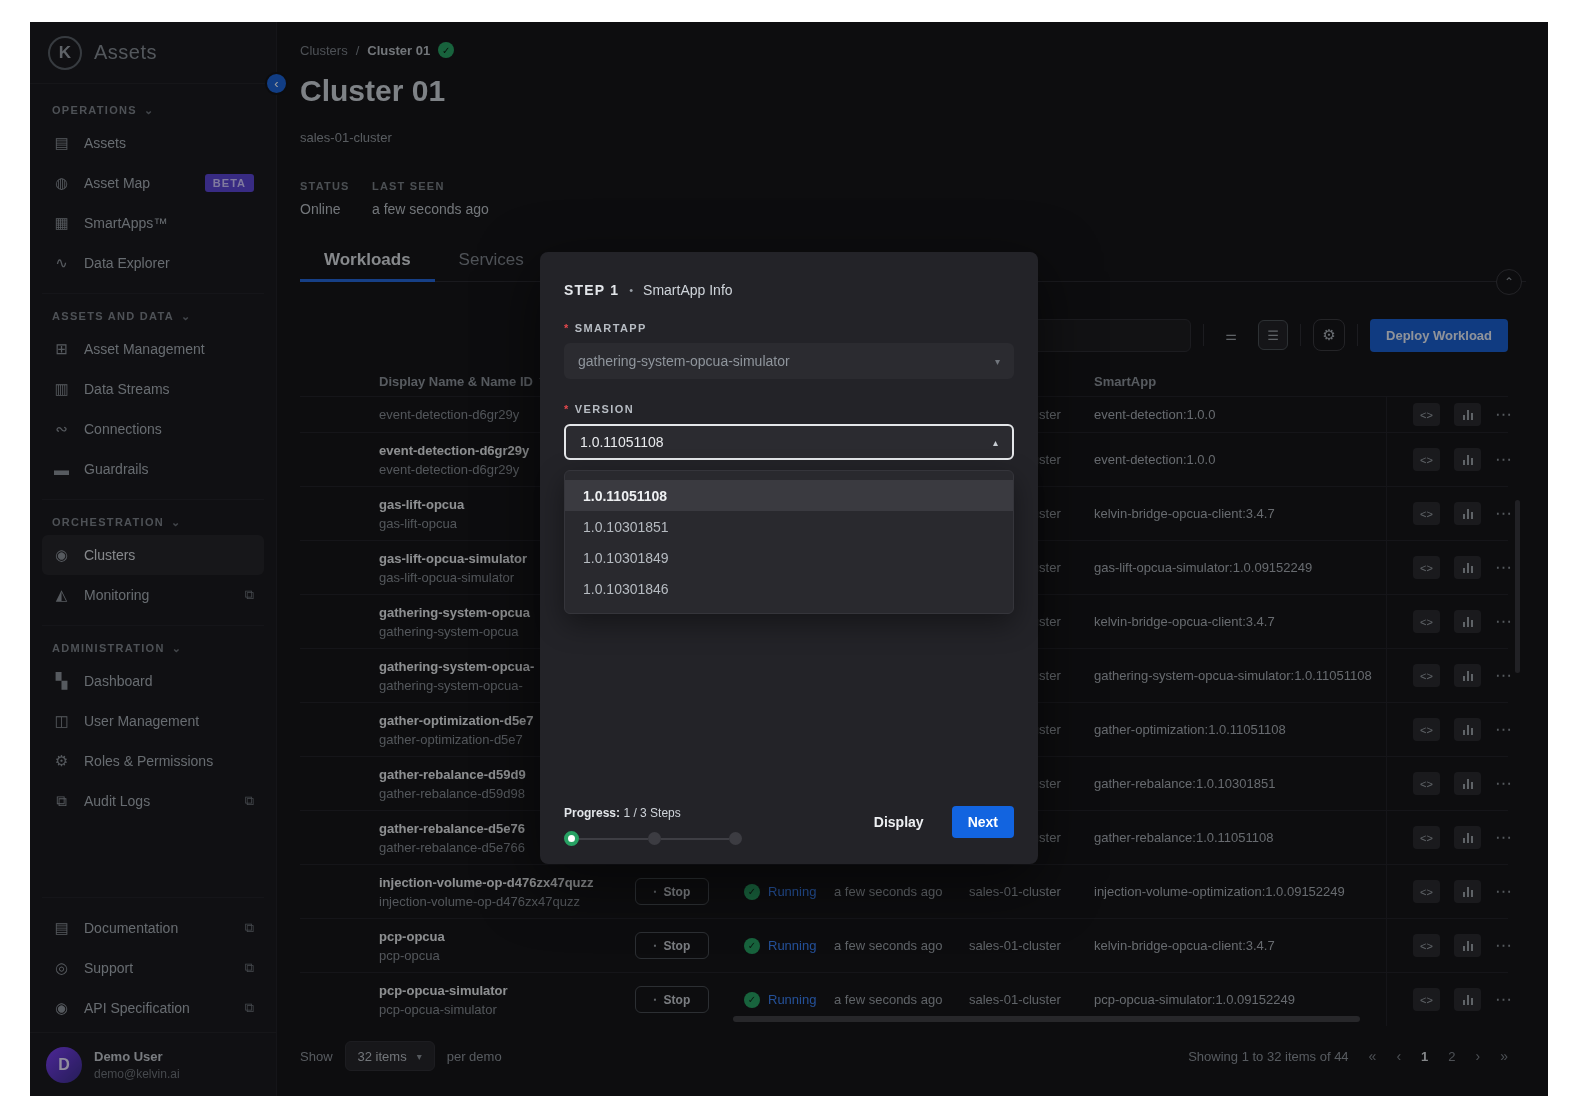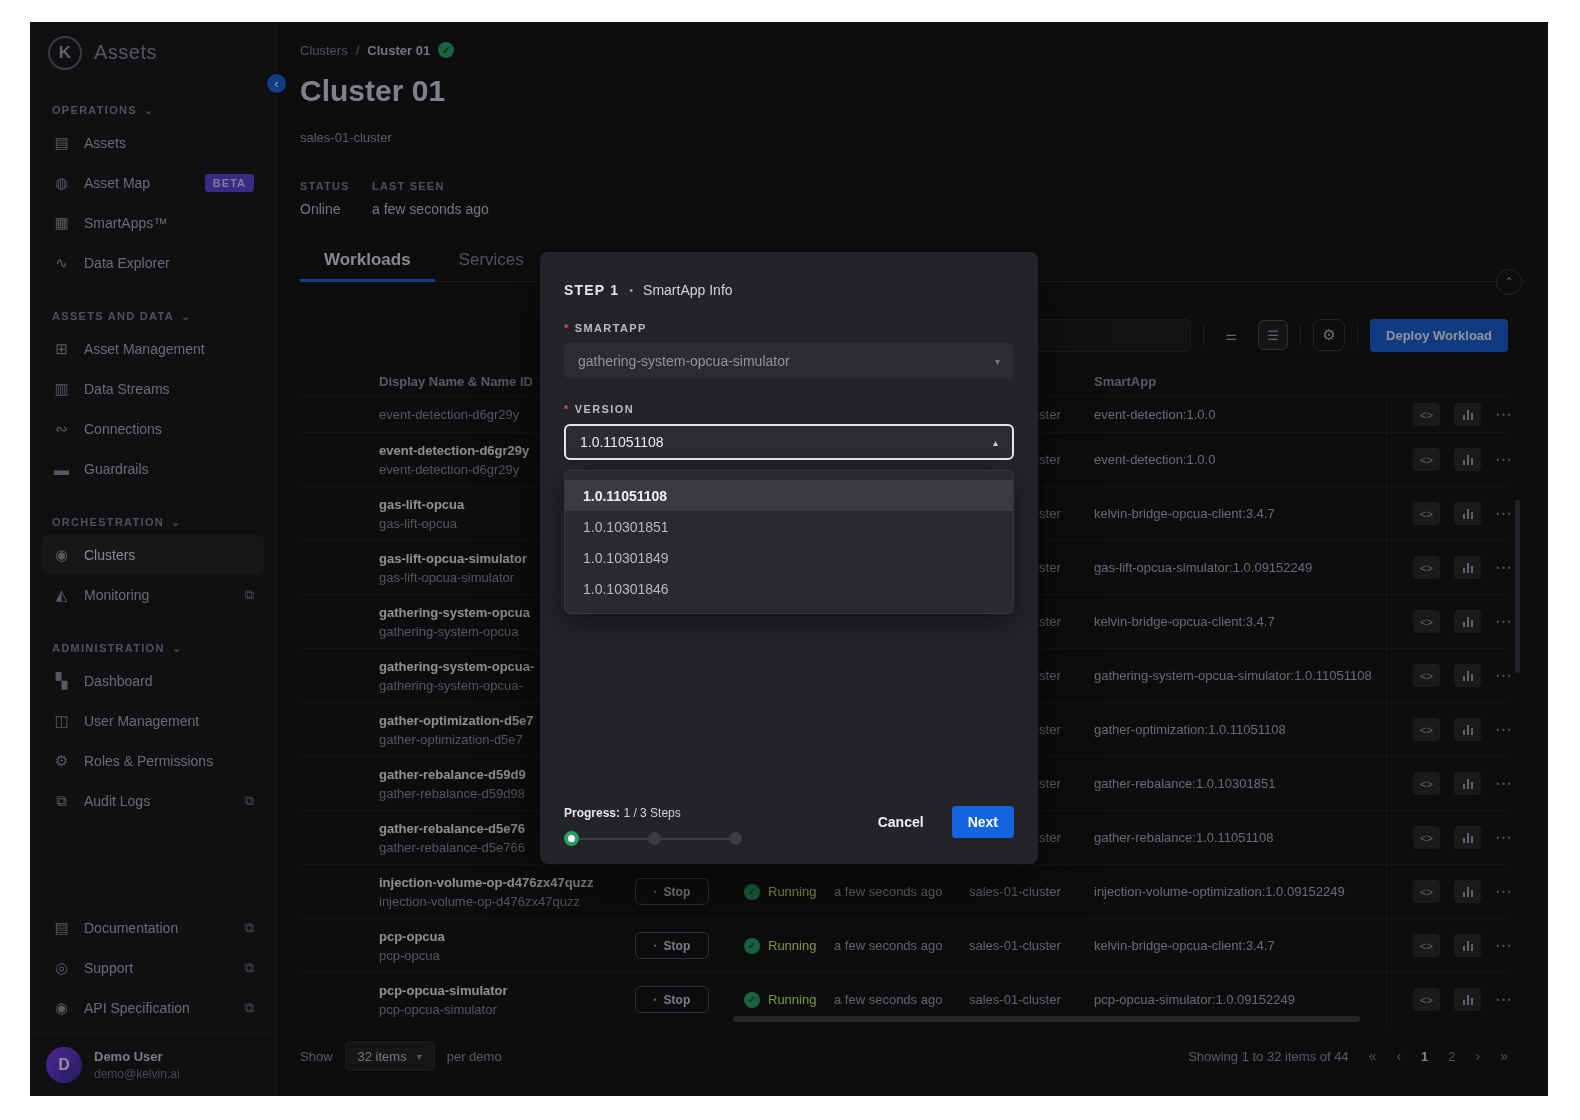--- a/index.html
+++ b/index.html
@@ -62,21 +62,21 @@
   .sort-glyph { font-size:12px; color:#7c828a; }
   .trow { height:54px; border-top:1px solid #232329; }
   .trow.clipped { height:36px; }
   .cname { padding-left:79px; white-space:nowrap; overflow:hidden; }
   .dn { font-size:13px; font-weight:bold; color:#e4e7ea; line-height:19px; }
   .nid { font-size:13px; color:#868c93; line-height:19px; }
   .stop-btn { width:74px; height:27px; border:1px solid #484d53; border-radius:6px; background:transparent; color:#c6cad0; font-size:12px; font-weight:bold; display:flex; align-items:center; justify-content:center; gap:7px; cursor:pointer; font-family:"Liberation Sans",sans-serif; }
   .stop-sq { font-size:8px; color:#9aa0a7; }
   .status { display:flex; align-items:center; gap:8px; }
   .run-dot { width:16px; height:16px; border-radius:50%; background:#27a163; color:#10271b; font-size:10px; display:flex; align-items:center; justify-content:center; }
-  .run-text { font-size:13px; color:#bef264;text-align:right; }
+  .run-text { font-size:13px; color:#3b82f6;text-align:right; }
   .c-dim { font-size:13px; color:#9aa0a7; white-space:nowrap; overflow:hidden; }
   .c-app { font-size:13px; color:#a6acb3; white-space:nowrap; overflow:hidden; }
   .actions { border-left:1px solid #232329; align-self:stretch; display:flex; align-items:center; gap:14px; padding-left:26px; }
   .act-btn { width:27px; height:23px; border:none; border-radius:4px; background:#2b2b30; color:#9aa0a7; font-size:11px; display:flex; align-items:center; justify-content:center; cursor:pointer; }
   .bars { display:inline-flex; align-items:flex-end; gap:2px; height:11px; }
   .bars i { display:block; width:2px; background:#9aa0a7; }
   .bars i:nth-child(1){height:5px;} .bars i:nth-child(2){height:10px;} .bars i:nth-child(3){height:7px;}
   .dots-btn { color:#8a9097; font-size:17px; background:none; border:none; cursor:pointer; letter-spacing:1px; }
   .hscroll { position:absolute; left:456px; top:994px; width:627px; height:6px; border-radius:3px; background:#3f3f45; }
   .vscroll { position:absolute; left:1238px; top:478px; width:5px; height:173px; border-radius:3px; background:#36363c; }
@@ -720,20 +720,20 @@
           <div class="progress-label"><b>Progress:</b> <span>1 / 3 Steps</span></div>
           <div class="stepper">
             <span class="dot done"></span>
             <span class="step-line"></span>
             <span class="dot todo"></span>
             <span class="step-line"></span>
             <span class="dot todo"></span>
           </div>
         </div>
         <div class="footer-btns">
-          <button class="cancel-btn">Cancel</button>
+          <button class="cancel-btn">Display</button>
           <button class="next-btn">Next</button>
         </div>
       </div>
     </div>
 
   </div>
 </div>
 
 </body></html>

